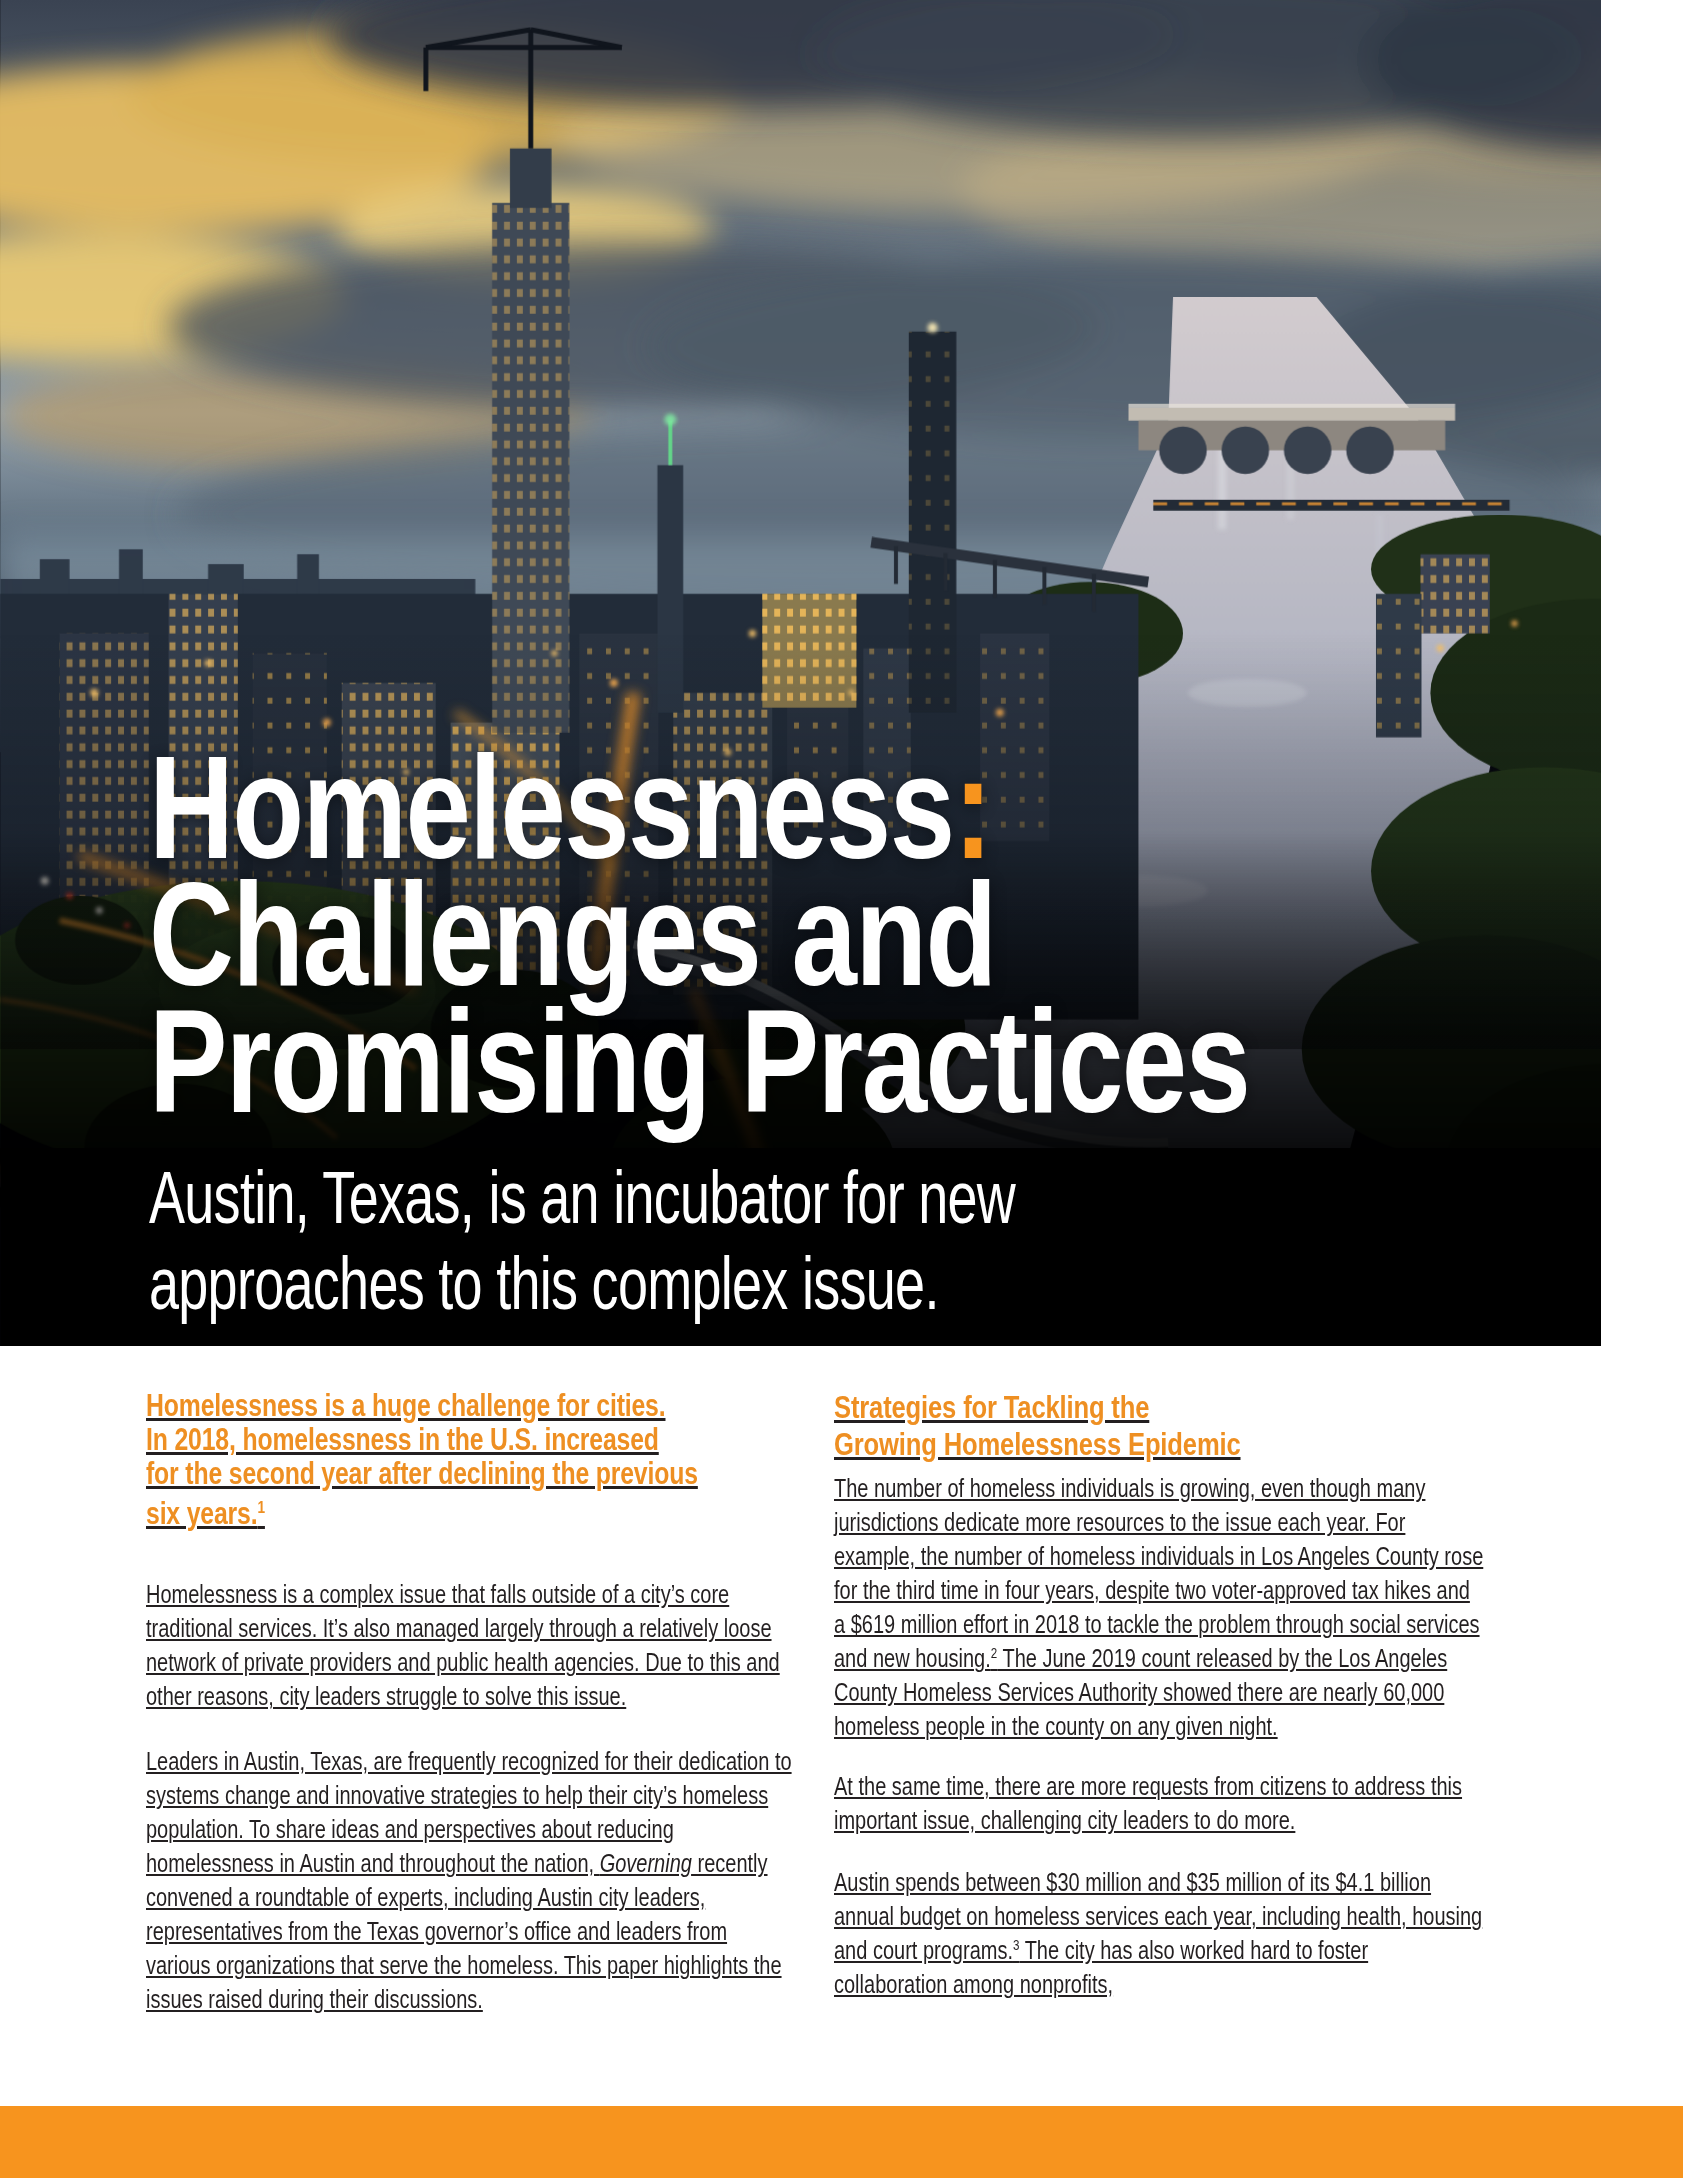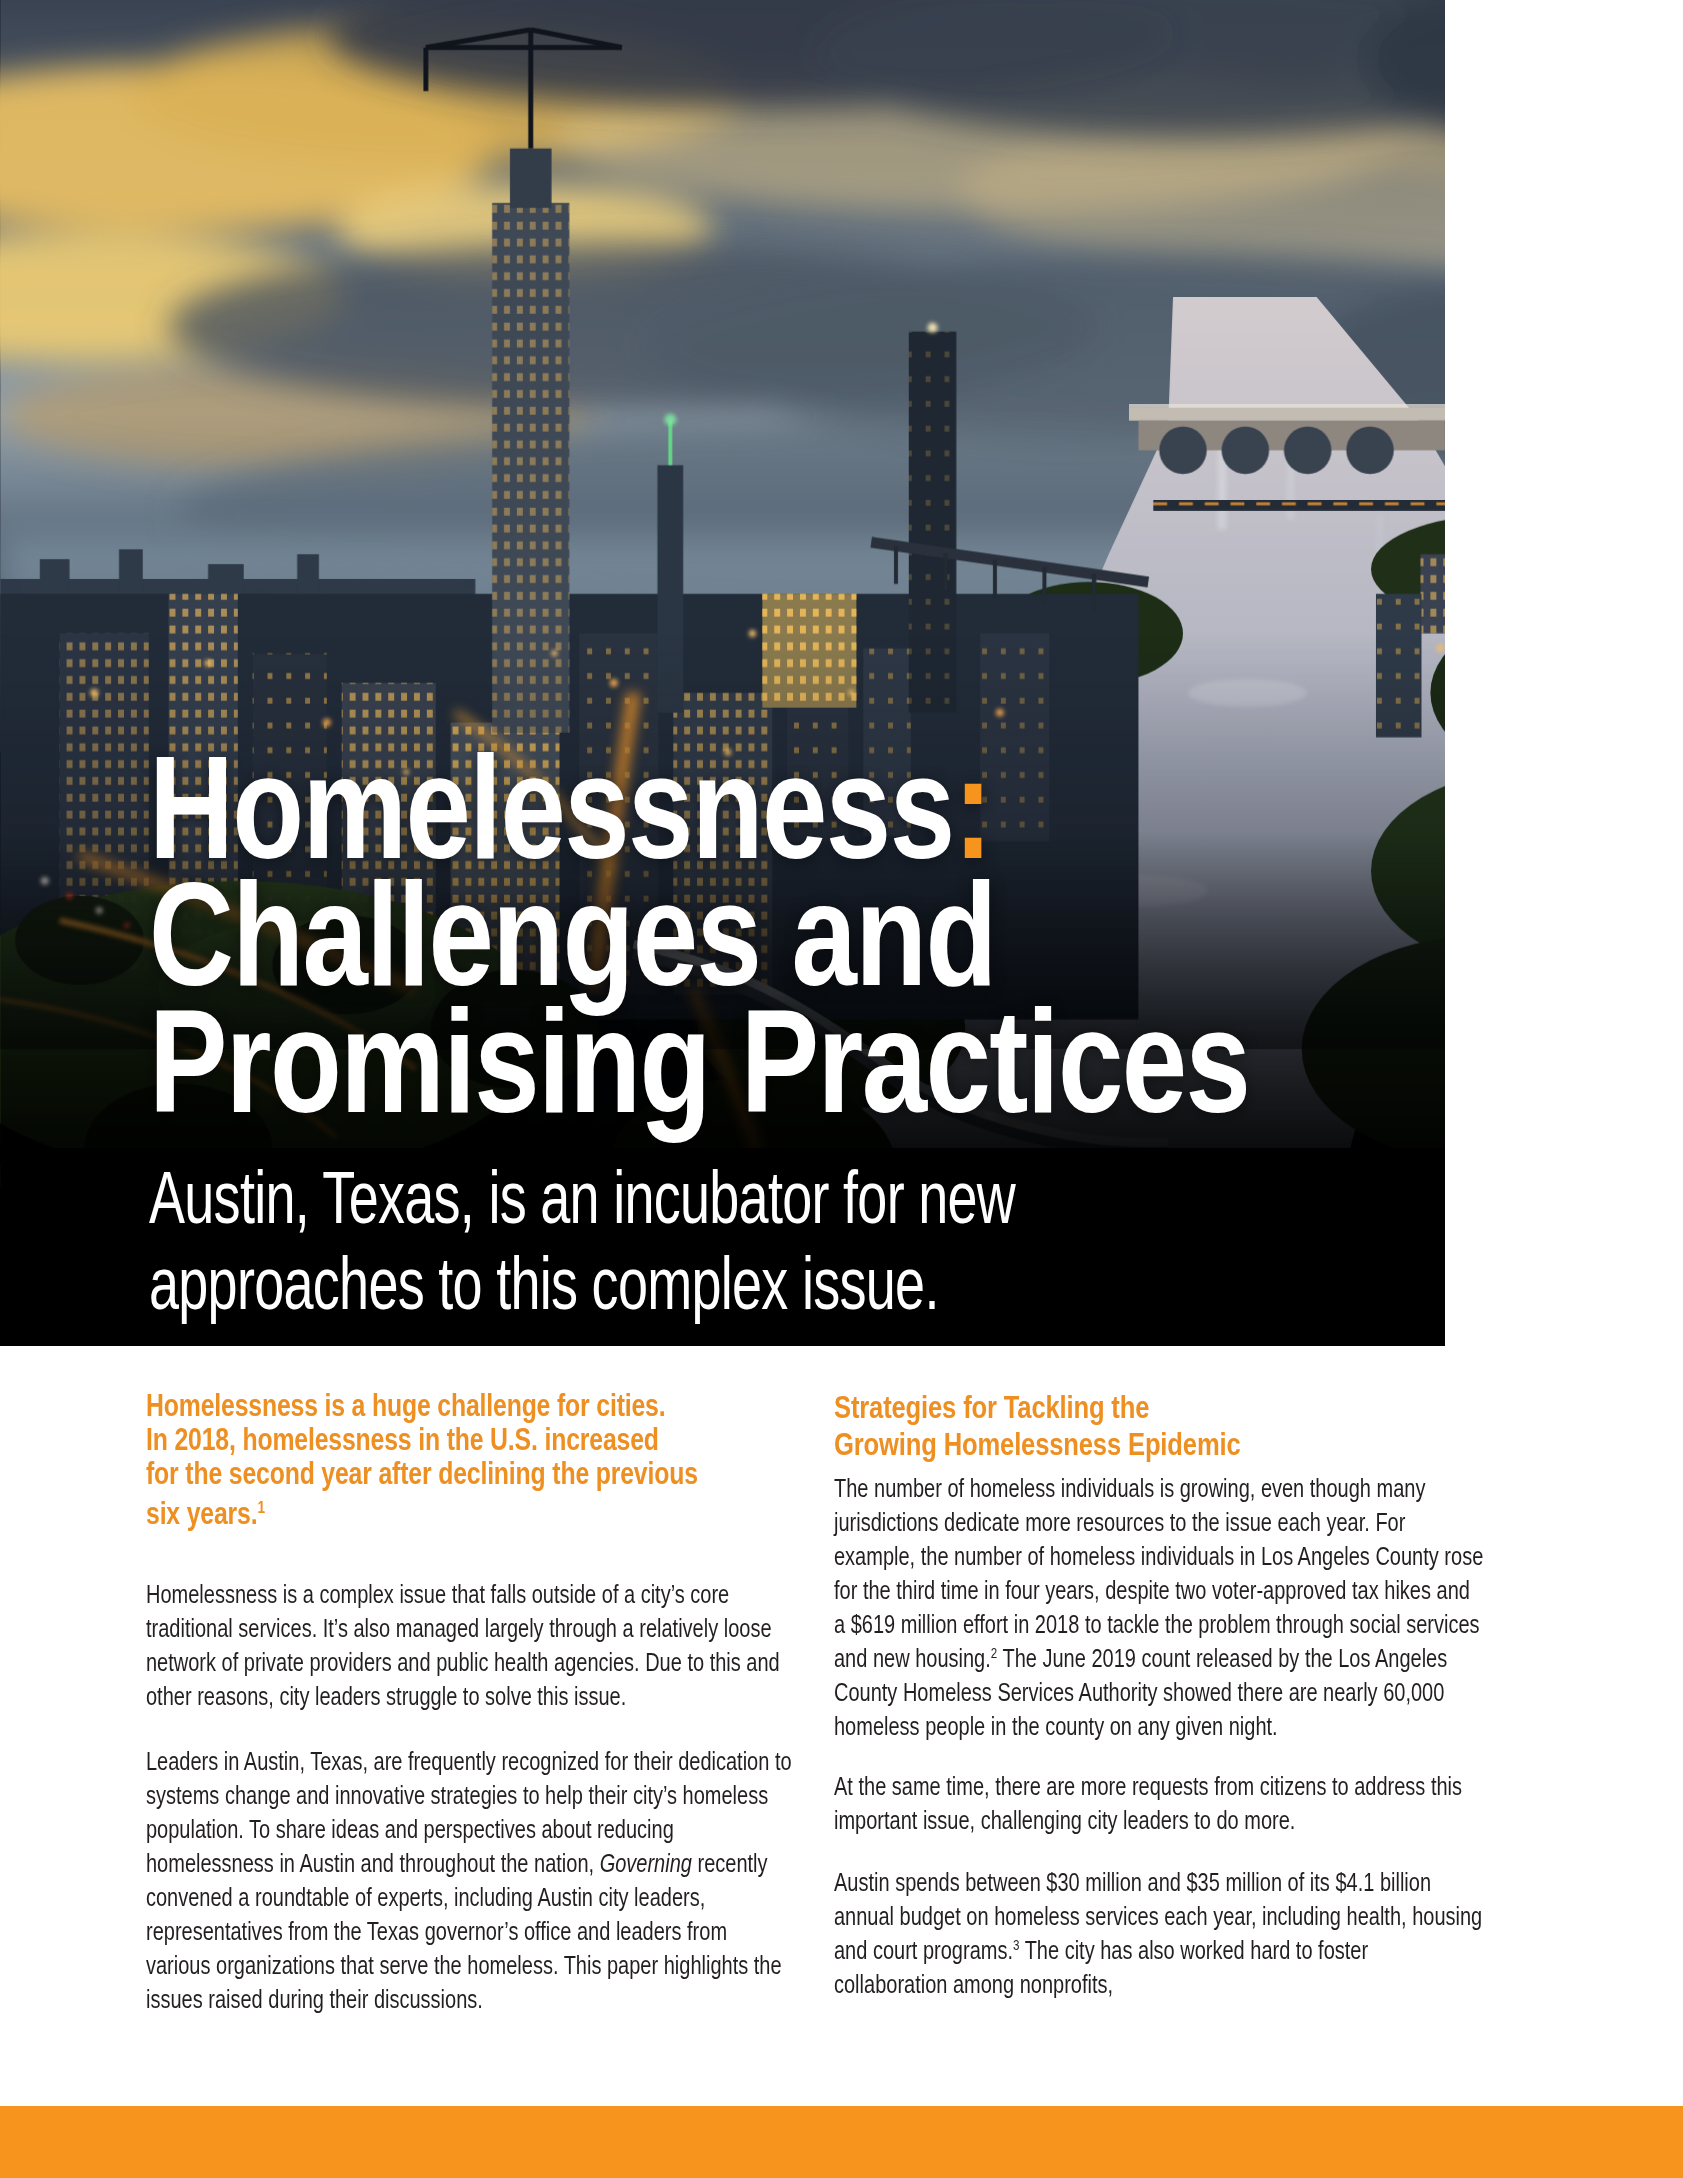--- a/index.html
+++ b/index.html
@@ -4,21 +4,21 @@
 <style>
   html,body{margin:0;padding:0;}
   body{
     width:1683px;height:2178px;position:relative;background:#ffffff;
     font-family:"Liberation Sans","DejaVu Sans",sans-serif;
     color:#231f20;overflow:hidden;
   }
   .page{position:absolute;inset:0;width:1683px;height:2178px;background:#ffffff;}
 
   
-  .hero{position:absolute;left:0;top:0;width:1445px;height:1346px;background:#05070c;overflow:hidden;}
+  .hero{position:absolute;left:0;top:0;width:1601px;height:1346px;background:#05070c;overflow:hidden;}
   .hero svg{position:absolute;left:0;top:0;display:block;}
 
   .hero-title{
     position:absolute;left:149px;top:744px;
     font-weight:bold;font-size:147px;line-height:127px;
     color:#ffffff;white-space:nowrap;
     transform:scaleX(0.80);transform-origin:0 0;
     letter-spacing:-2px;
     text-shadow:0 3px 18px rgba(0,0,0,0.45);
   }
@@ -27,21 +27,21 @@
   .hero-subtitle{
     position:absolute;left:149px;top:1154px;
     font-weight:normal;font-size:75px;line-height:86px;
     color:#ffffff;white-space:nowrap;
     transform:scaleX(0.72);transform-origin:0 0;
     letter-spacing:-1px;
     text-shadow:0 2px 10px rgba(0,0,0,0.5);
   }
 
   
-  .col{position:absolute;top:1389px;}
+  .col{position:absolute;top:1389px;text-decoration:underline;}
   .col.left{left:146px;}
   .col.right{left:834px;}
   .cond{width:812px;transform:scaleX(0.80);transform-origin:0 0;}
 
   .lead{
     color:#ee8f22;font-weight:bold;font-size:31px;line-height:34px;
     letter-spacing:-0.2px;white-space:nowrap;
   }
   .lead sup{font-size:0.55em;}
 

